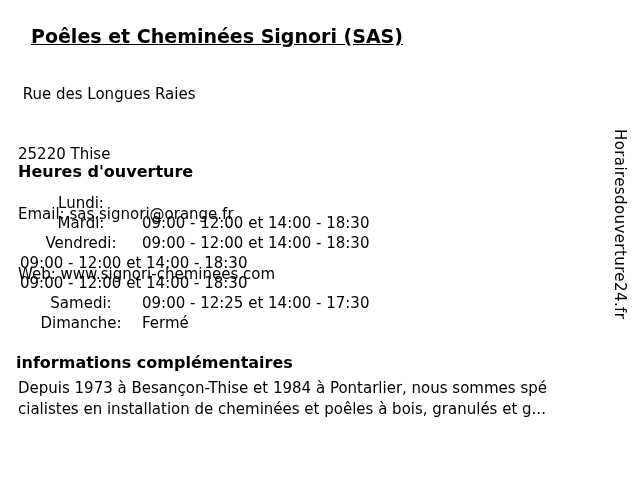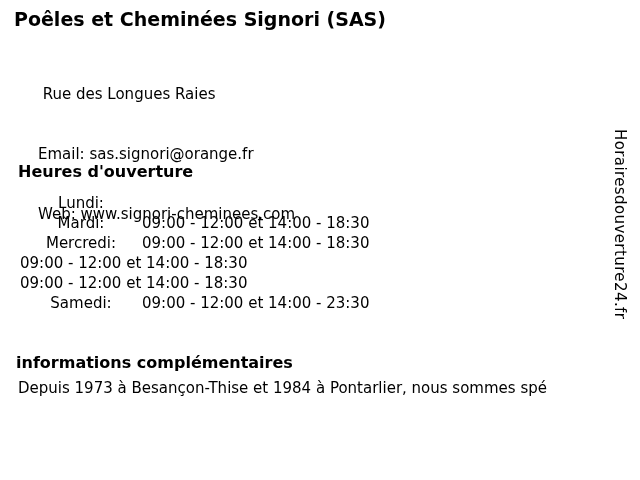--- a/index.html
+++ b/index.html
@@ -9,33 +9,33 @@
     background: #ffffff;
     color: #000000;
     font-family: "DejaVu Sans", "Liberation Sans", sans-serif;
     position: relative;
     overflow: hidden;
   }
   .title {
     position: absolute;
     left: 14px;
     top: 8px;
-    margin: 0;
+    margin: 17px;
     font-size: 19px;
     font-weight: bold;
     white-space: pre;
+    text-decoration: underline;
   }
   .contact {
     position: absolute;
     left: 18px;
     top: 44px;
     font-size: 15px;
     line-height: 20px;
     white-space: pre;
-    margin-left: 20px;
   }
   .section-heading {
     position: absolute;
     margin: 0;
     font-size: 16px;
     font-weight: bold;
     white-space: pre;
   }
   #hours-heading { left: 18px; top: 162px; }
   #info-heading  { left: 16px; top: 353px; }
@@ -71,51 +71,57 @@
 </style>
 </head>
 <body>
 
 <div class="page">
 
   <h1 class="title">Poêles et Cheminées Signori (SAS)</h1>
 
   <div class="contact">
     <div class="contact-line"> Rue des Longues Raies</div>
+    <div class="contact-line">25220 Thise</div>
     <div class="contact-line">Email: sas.signori@orange.fr</div>
     <div class="contact-line">Web: www.signori-cheminees.com</div>
   </div>
 
   <h2 class="section-heading" id="hours-heading">Heures d'ouverture</h2>
 
   <div class="hours">
     <div class="hours-row">
       <span class="hours-day">Lundi:</span>
     </div>
     <div class="hours-row">
       <span class="hours-day">Mardi:</span>
       <span class="hours-time">09:00 - 12:00 et 14:00 - 18:30</span>
     </div>
     <div class="hours-row">
-      <span class="hours-day">Mercredi:</span>
+      <span class="hours-day">Vendredi:</span>
       <span class="hours-time">09:00 - 12:00 et 14:00 - 18:30</span>
     </div>
     <div class="hours-row">
       <span class="hours-time">09:00 - 12:00 et 14:00 - 18:30</span>
     </div>
     <div class="hours-row">
       <span class="hours-time">09:00 - 12:00 et 14:00 - 18:30</span>
     </div>
     <div class="hours-row">
       <span class="hours-day">Samedi:</span>
-      <span class="hours-time">09:00 - 12:00 et 14:00 - 23:30</span>
+      <span class="hours-time">09:00 - 12:25 et 14:00 - 17:30</span>
+    </div>
+    <div class="hours-row">
+      <span class="hours-day">Dimanche:</span>
+      <span class="hours-time">Fermé</span>
     </div>
   </div>
 
   <h2 class="section-heading" id="info-heading">informations complémentaires</h2>
 
   <div class="info">
     <div class="info-line">Depuis 1973 à Besançon-Thise et 1984 à Pontarlier, nous sommes spé</div>
+    <div class="info-line">cialistes en installation de cheminées et poêles à bois, granulés et g...</div>
   </div>
 
   <div class="watermark">Horairesdouverture24.fr</div>
 
 </div>
 
 </body></html>

